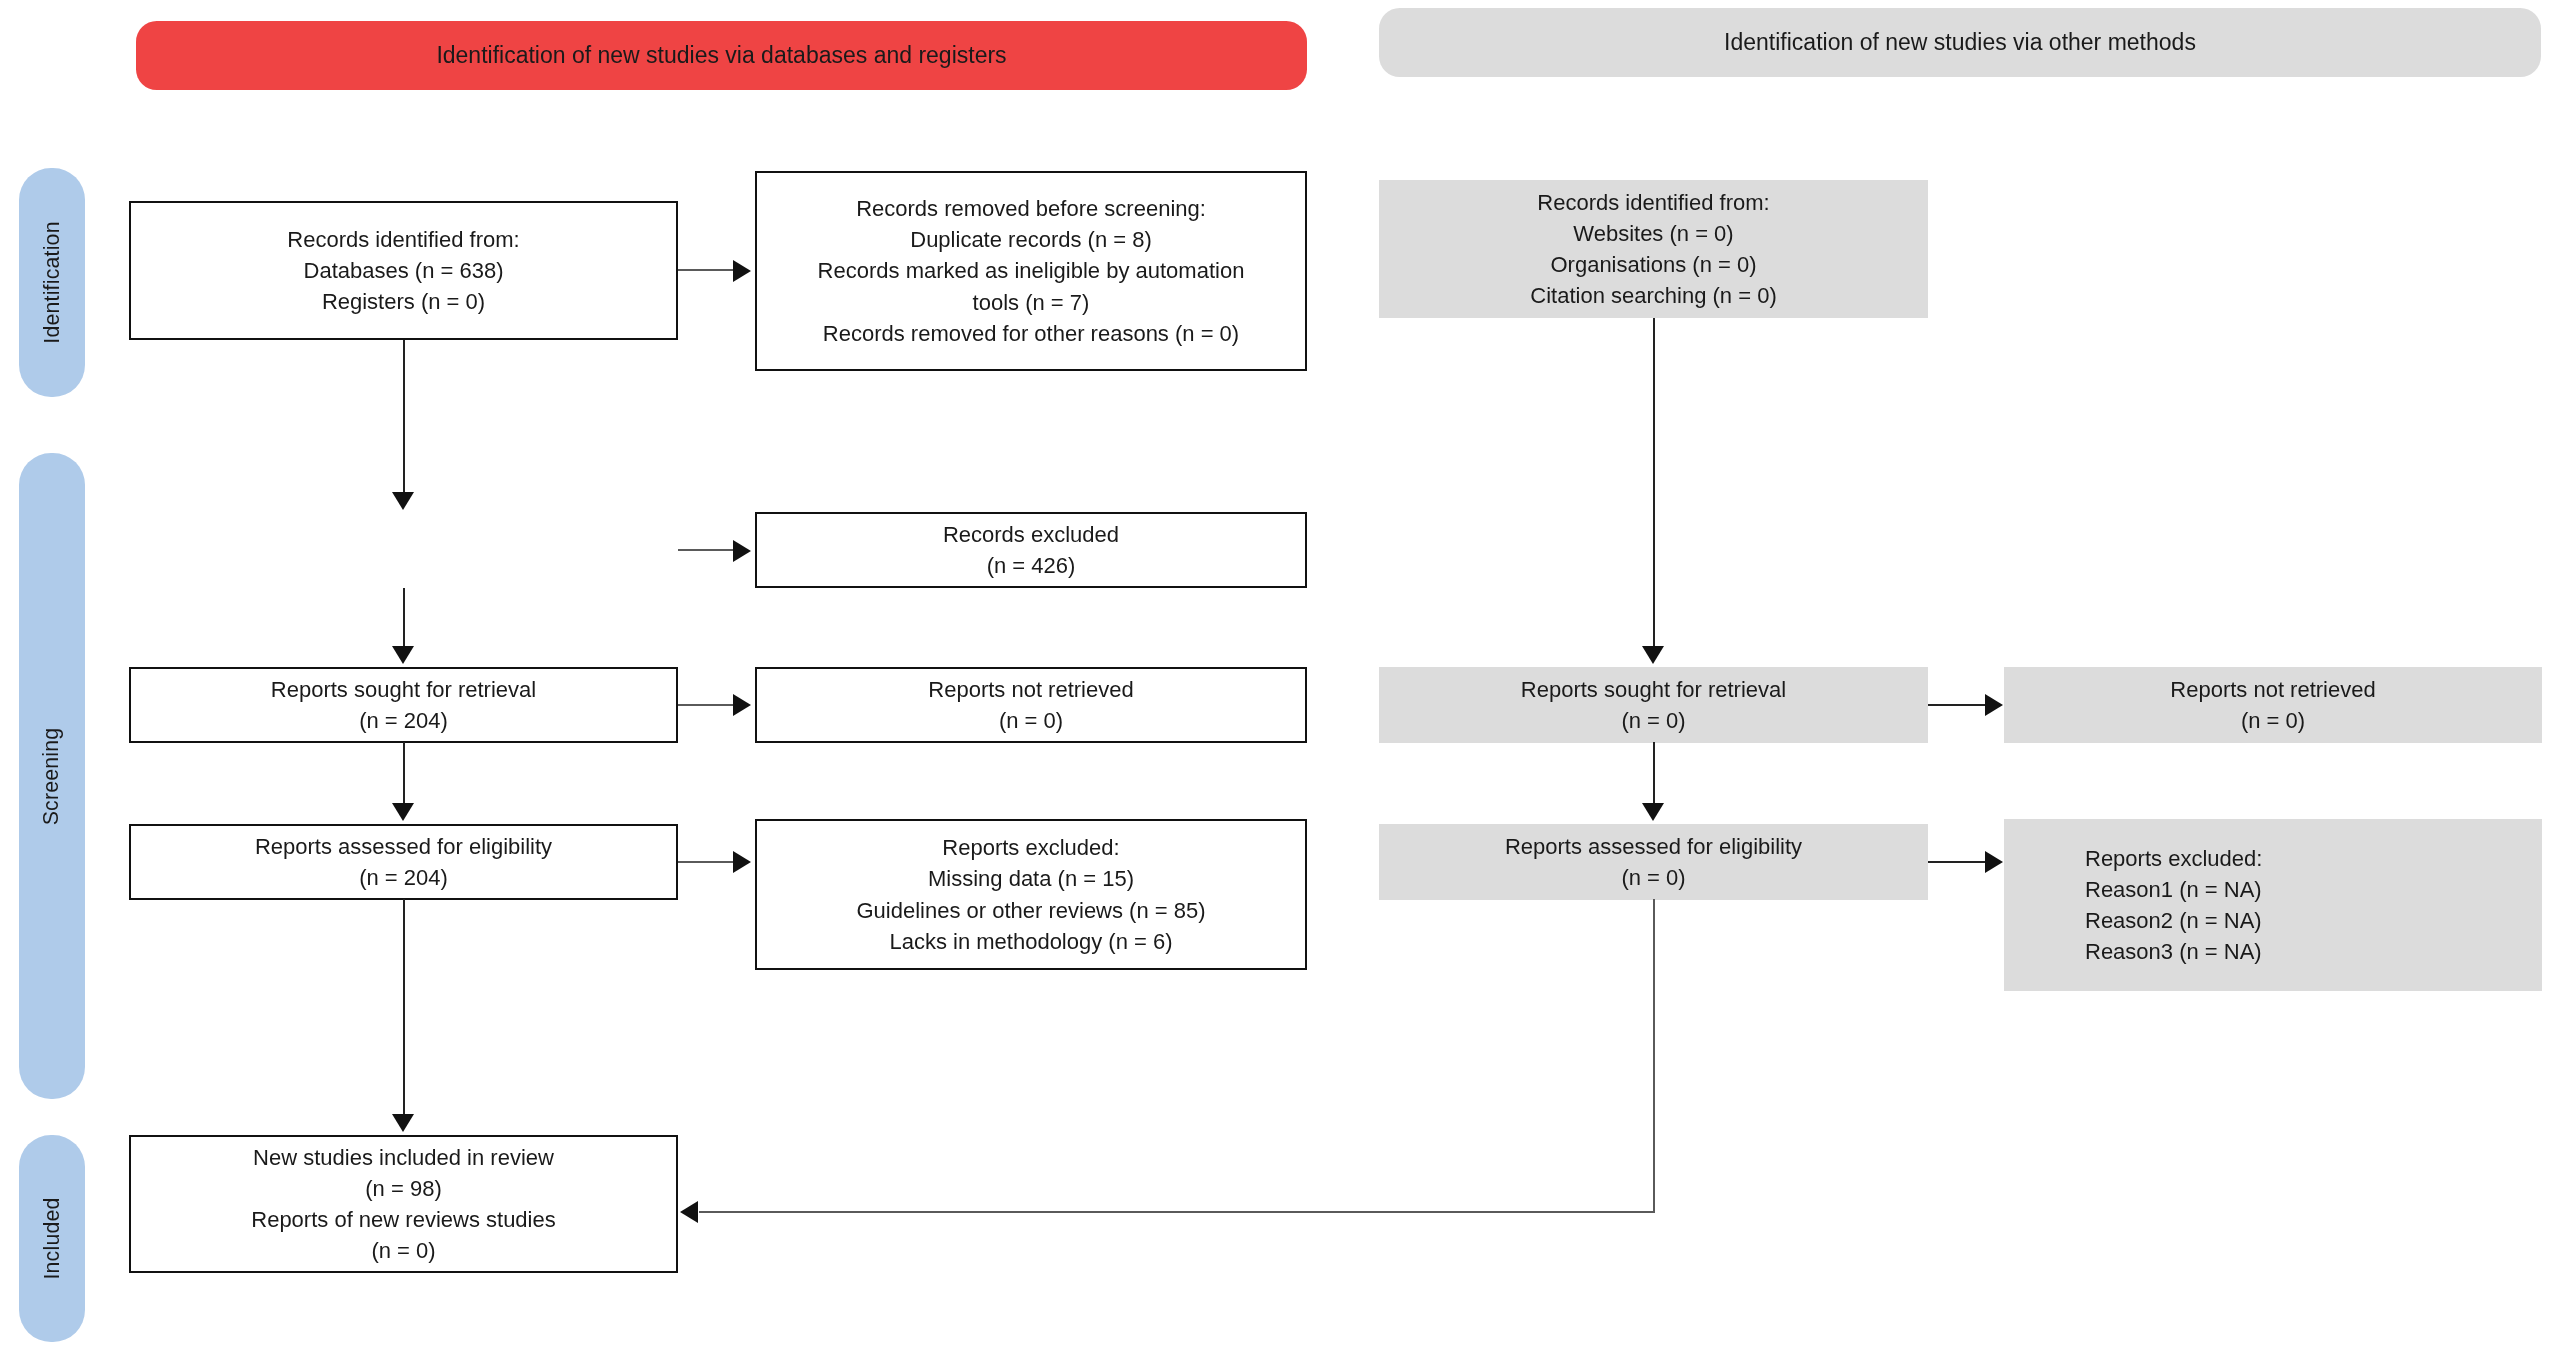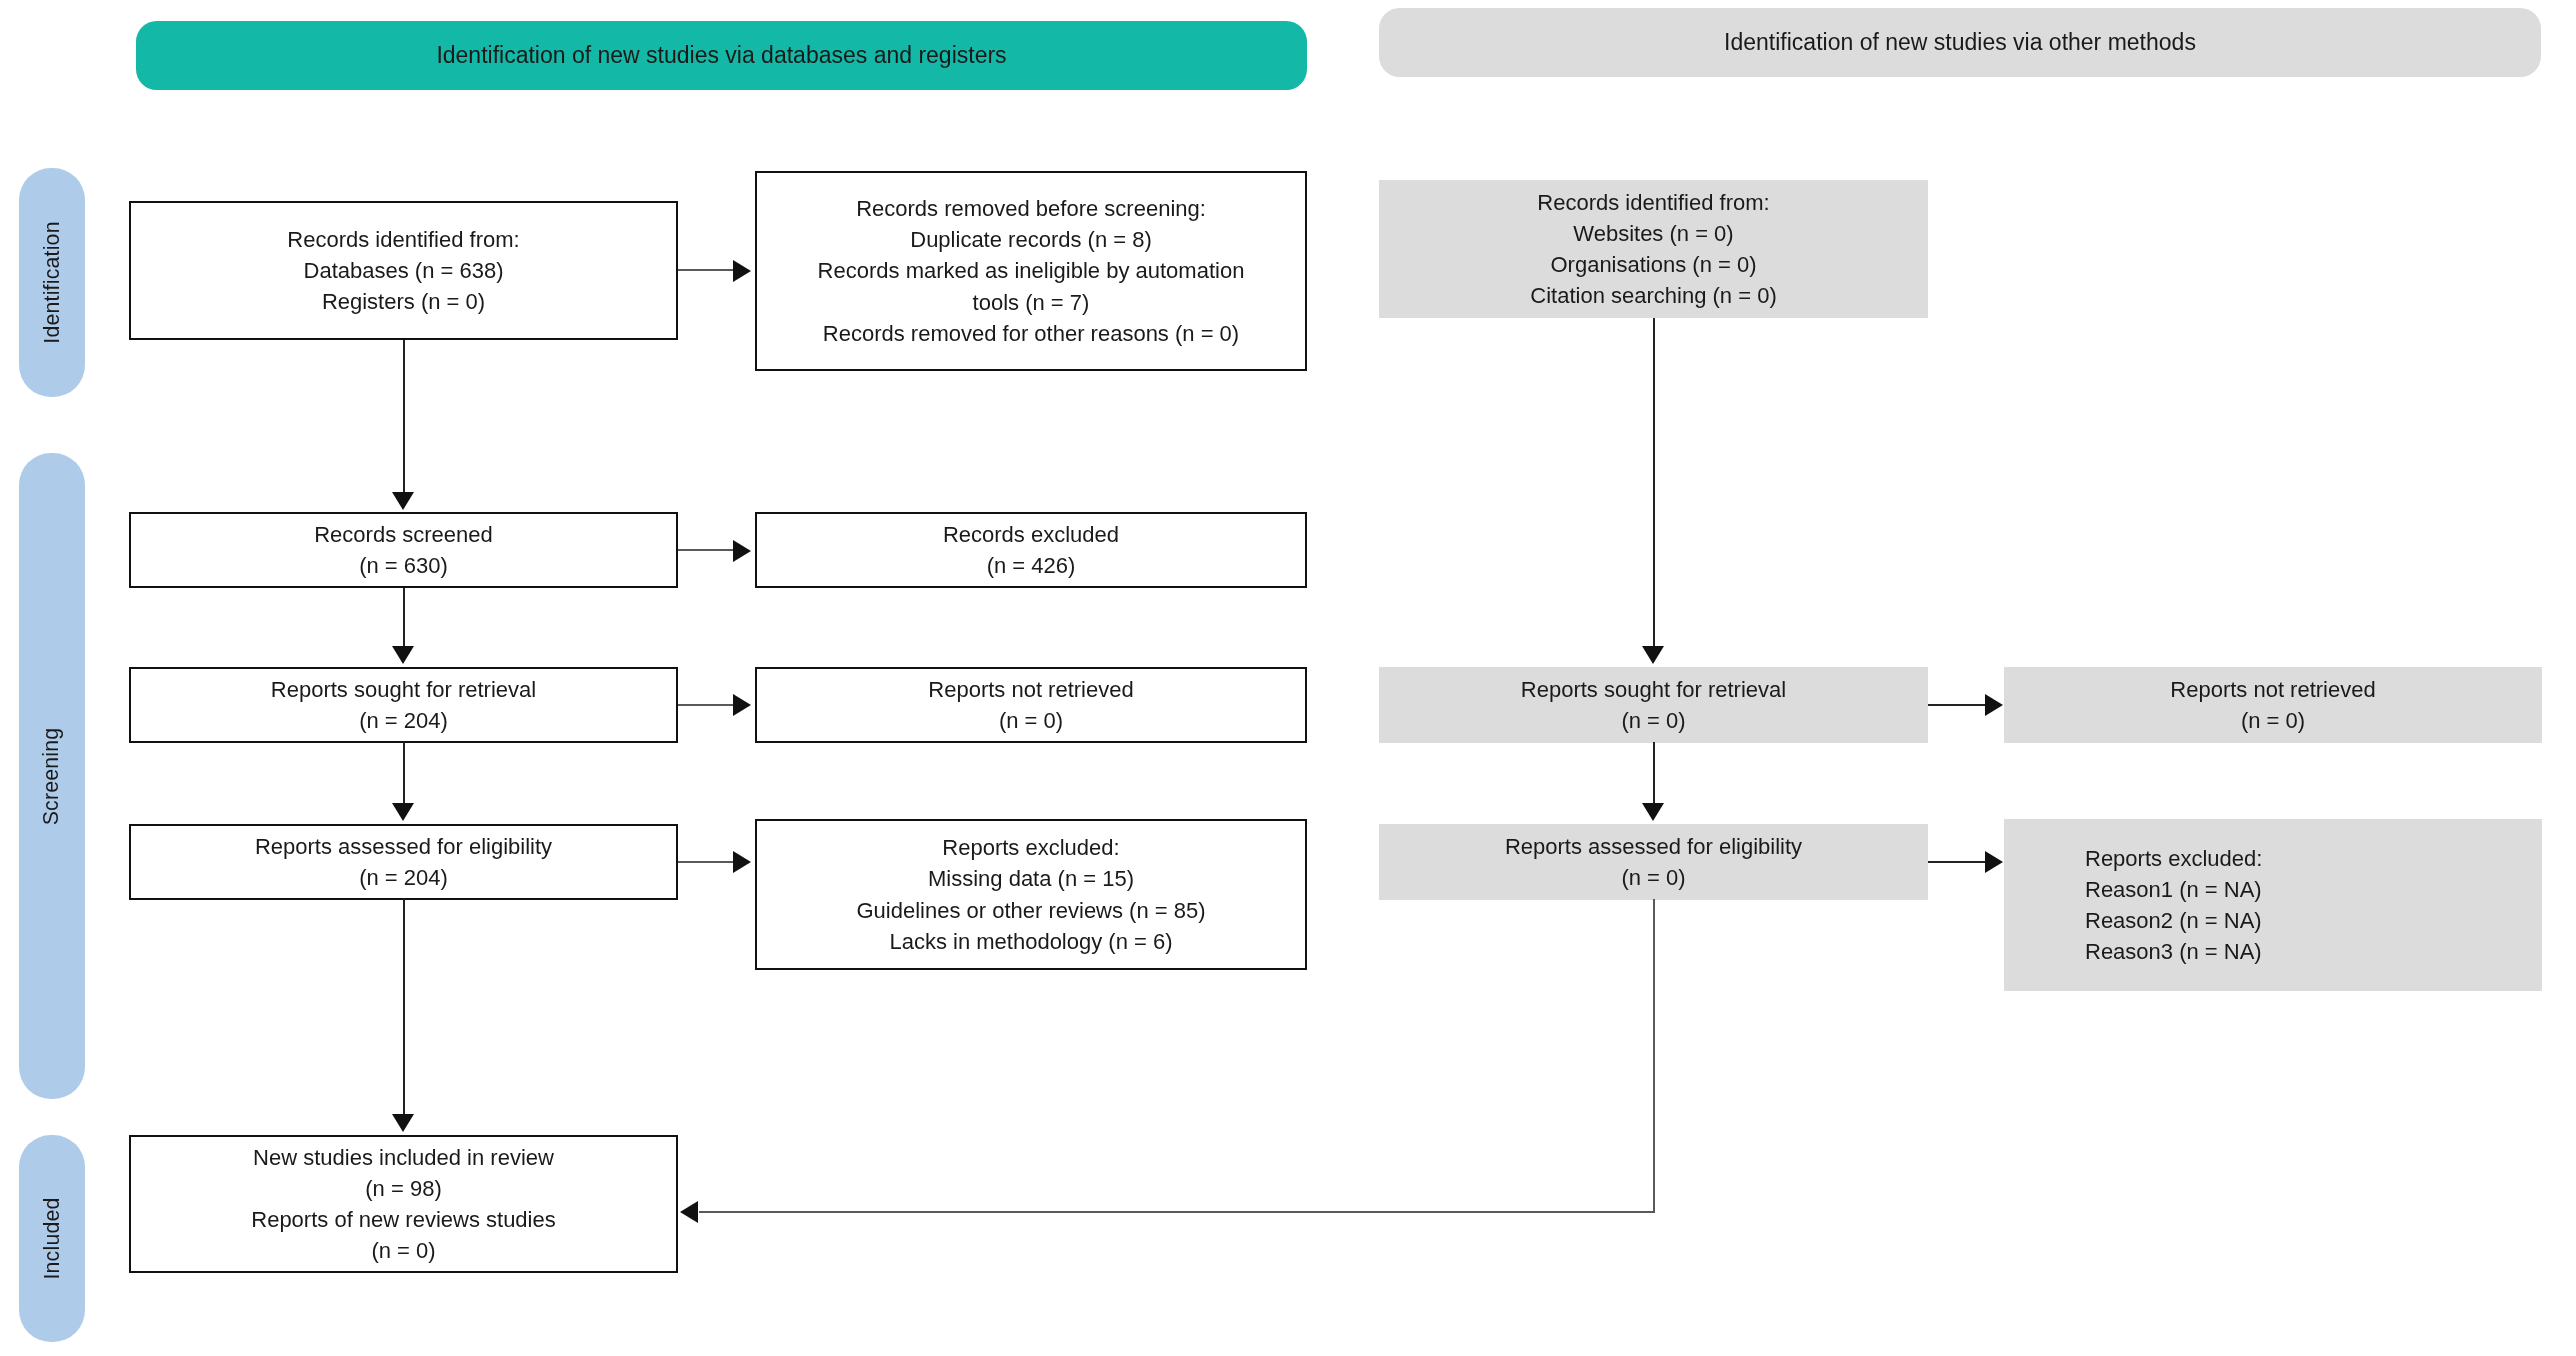--- a/index.html
+++ b/index.html
@@ -23,21 +23,21 @@
     align-items: center;
     justify-content: center;
     border-radius: 20.7px;
     font-size: 23px;
     color: #1a1a1a;
     text-align: center;
     line-height: 1.25;
   }
   .banner-db {
     left: 136px;  top: 20.7px;  width: 1171px; height: 69px;
-    background: #14b8a6;
+    background: #ef4444;
   }
   .banner-other {
     left: 1379px; top: 8px;  width: 1162px; height: 69px;
     background: #DCDCDC;
   }
 
   
   .stage {
     position: absolute;
     left: 19px;
@@ -164,24 +164,20 @@
     <span class="line">Records removed for other reasons (n = 0)</span>
   </div>
 
   <div class="box grey b-ident-other">
     <span class="line">Records identified from:</span>
     <span class="line">Websites (n = 0)</span>
     <span class="line">Organisations (n = 0)</span>
     <span class="line">Citation searching (n = 0)</span>
   </div>
 
-  <div class="box white b-screened">
-    <span class="line">Records screened</span>
-    <span class="line">(n = 630)</span>
-  </div>
   <div class="box white b-rec-excluded">
     <span class="line">Records excluded</span>
     <span class="line">(n = 426)</span>
   </div>
 
   <div class="box white b-sought-db">
     <span class="line">Reports sought for retrieval</span>
     <span class="line">(n = 204)</span>
   </div>
   <div class="box white b-notretr-db">

